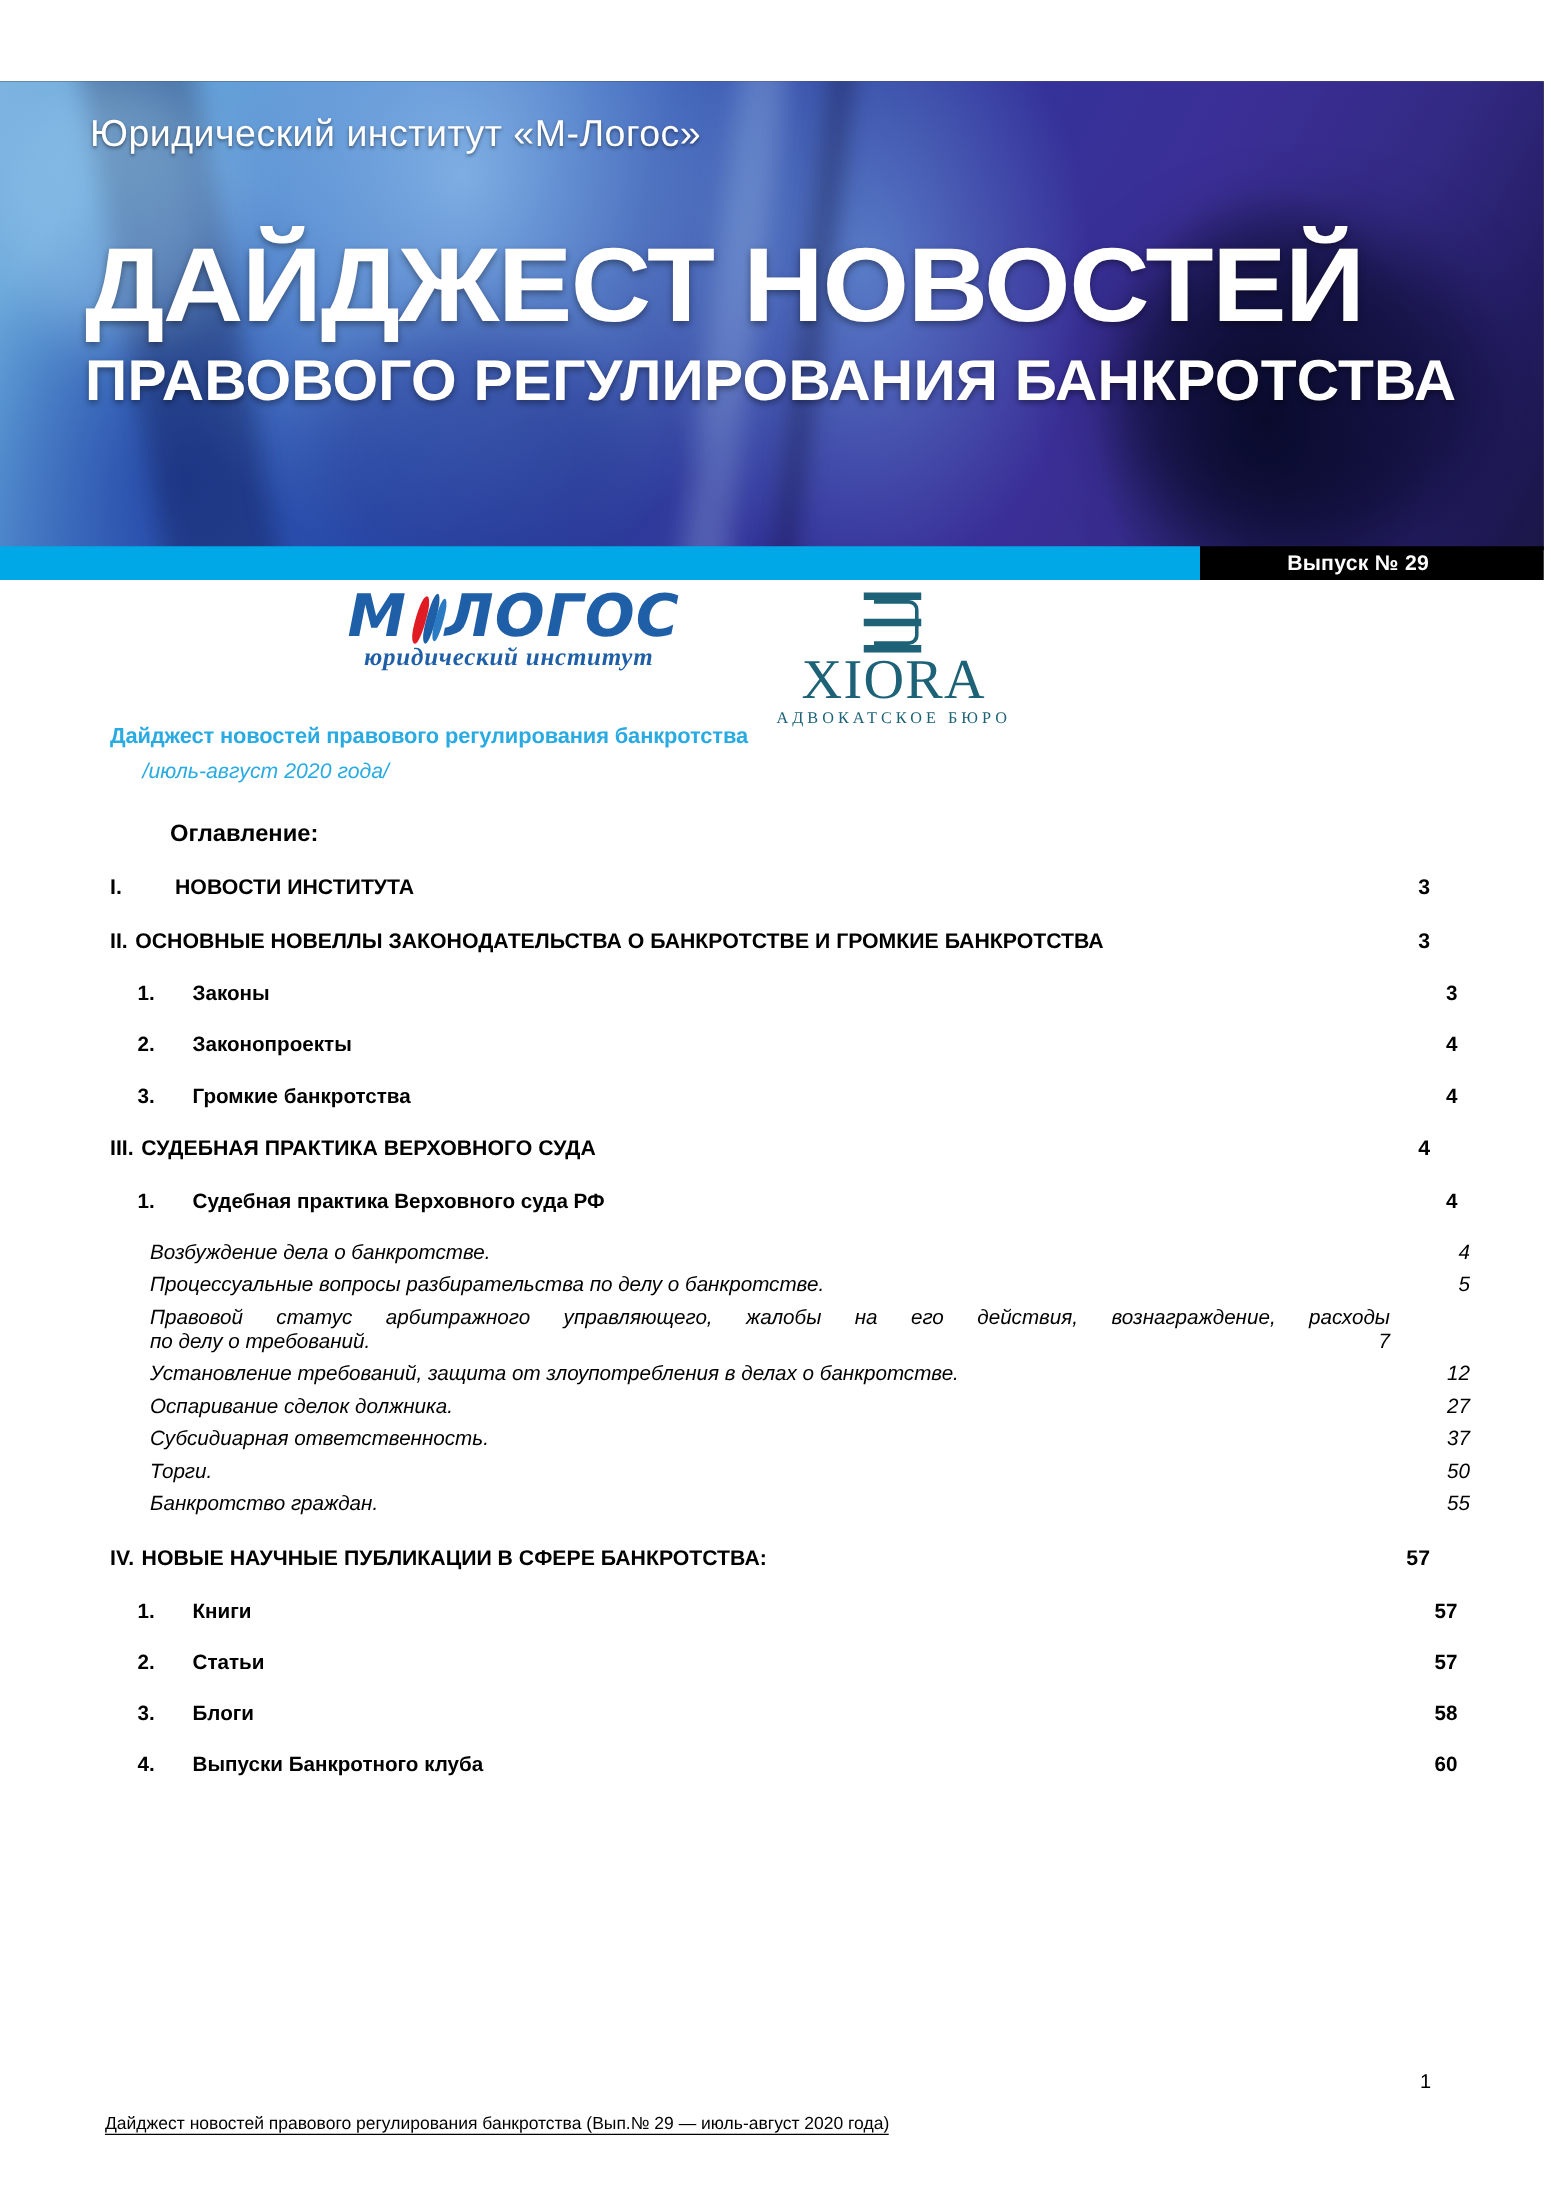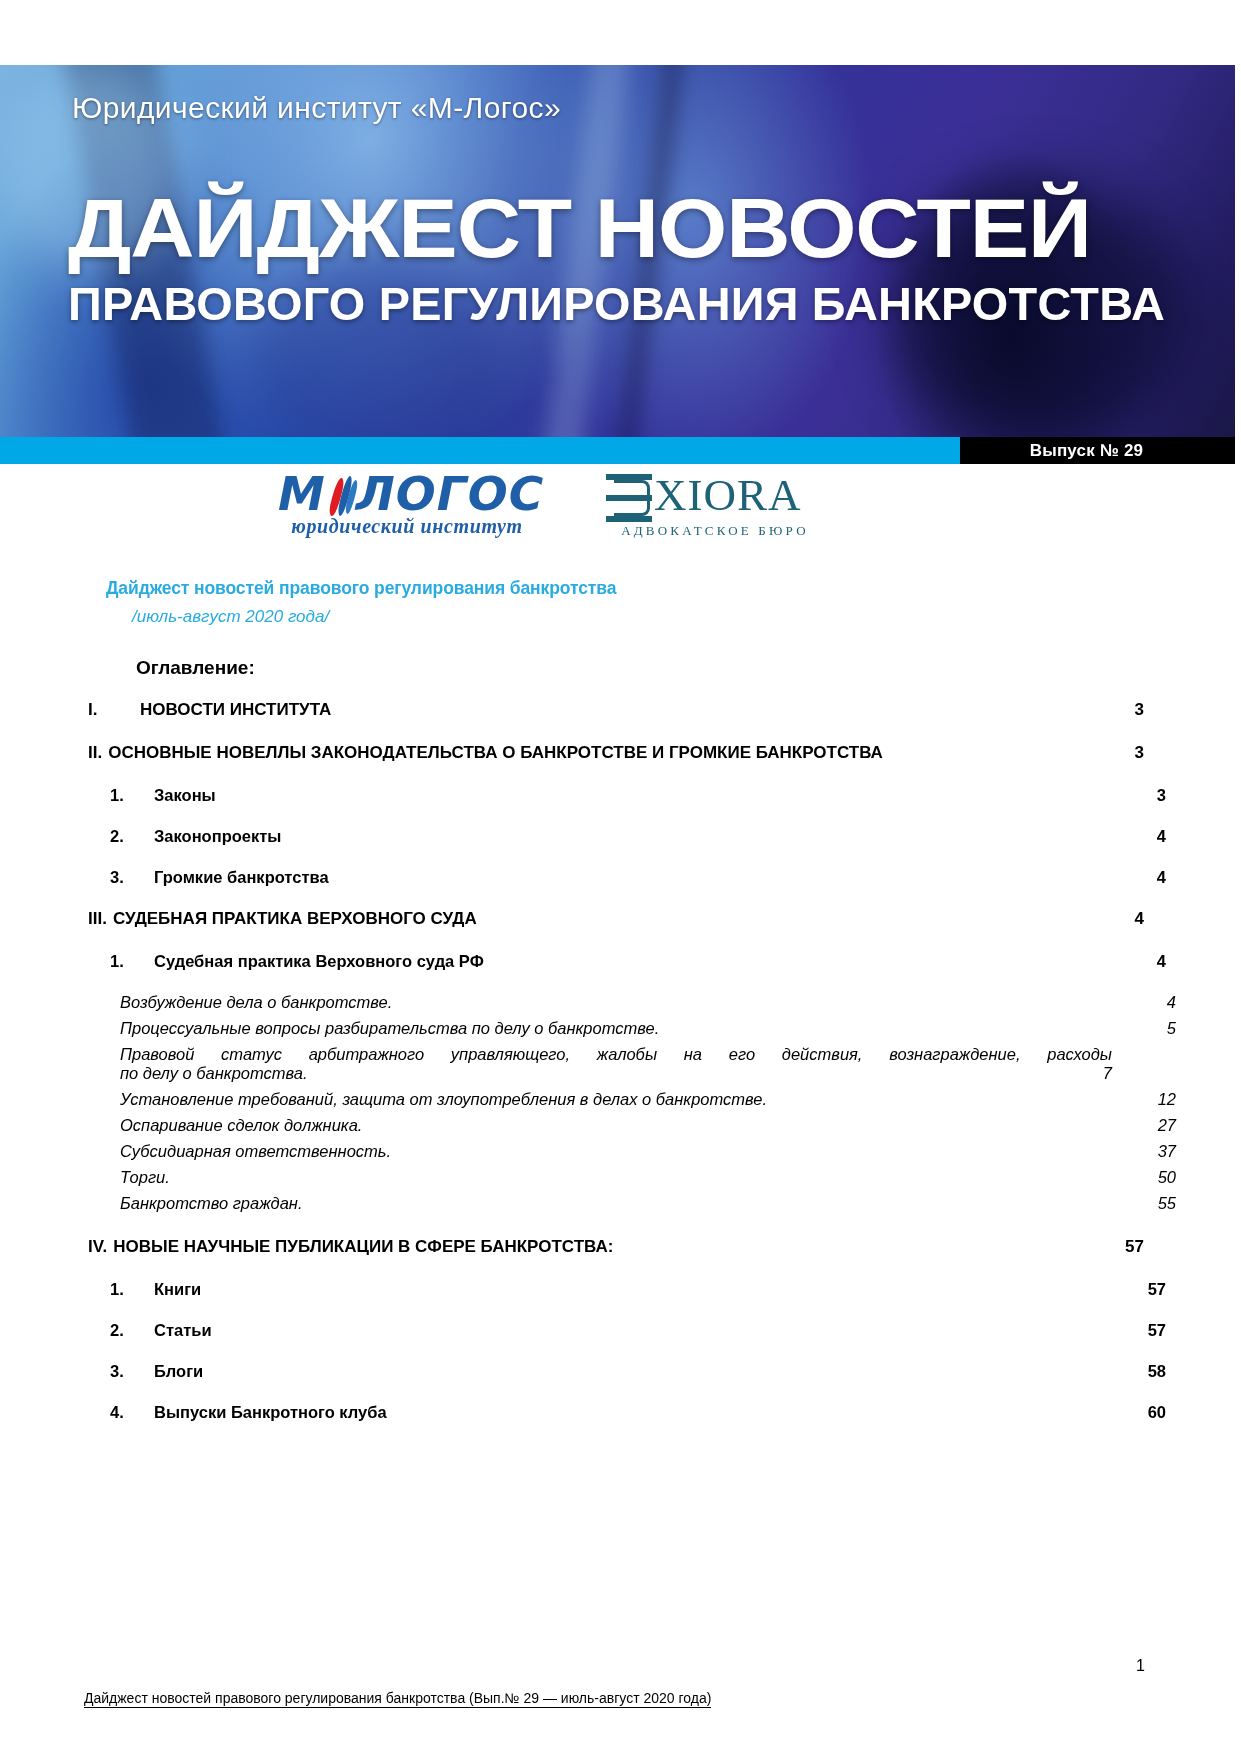--- a/index.html
+++ b/index.html
@@ -163,21 +163,21 @@
     letter-spacing: 0.6px;
     margin-top: -2px;
     text-align: center;
     white-space: nowrap;
   }
   .logo-exiora {
     position: absolute;
     left: 606px; top: 6px;
     width: 218px; height: 66px;
   }
-  .ex-row { display: flex; align-items: flex-start; }
+  .ex-row { display: flex; align-items: center; flex-direction: column; }
   .ex-glyph {
     position: relative;
     width: 46px; height: 48px;
     margin-right: 2px;
   }
   .ex-glyph b {
     position: absolute; left: 0;
     width: 46px; background: #1d6277;
     display: block;
   }
@@ -208,21 +208,20 @@
     margin-top: 1px;
     text-align: center;
     white-space: nowrap;
   }
 
   
   .doc-head {
     position: absolute;
     left: 88px; top: 578px;
     width: 1000px;
-    margin-left: 18px;
   }
   .doc-title {
     font-size: 17.5px;
     font-weight: bold;
     color: #29abe2;
     letter-spacing: -0.1px;
   }
   .doc-date {
     margin-top: 8px;
     margin-left: 26px;
@@ -432,21 +431,21 @@
       <span class="toc-page">4</span>
     </div>
     <div class="toc-row lvl3">
       <span class="toc-text">Процессуальные вопросы разбирательства по делу о банкротстве.</span>
       <span class="toc-fill"></span>
       <span class="toc-page">5</span>
     </div>
     <div class="lvl3-just">
       <div class="just-p">Правовой статус арбитражного управляющего, жалобы на его действия, вознаграждение, расходы</div>
       <div class="just-p2">
-        <span class="toc-text">по делу о банкротства.</span>
+        <span class="toc-text">по делу о требований.</span>
         <span class="toc-fill"></span>
         <span class="toc-page">7</span>
       </div>
     </div>
     <div class="toc-row lvl3">
       <span class="toc-text">Установление требований, защита от злоупотребления в делах о банкротстве.</span>
       <span class="toc-fill"></span>
       <span class="toc-page">12</span>
     </div>
     <div class="toc-row lvl3">

